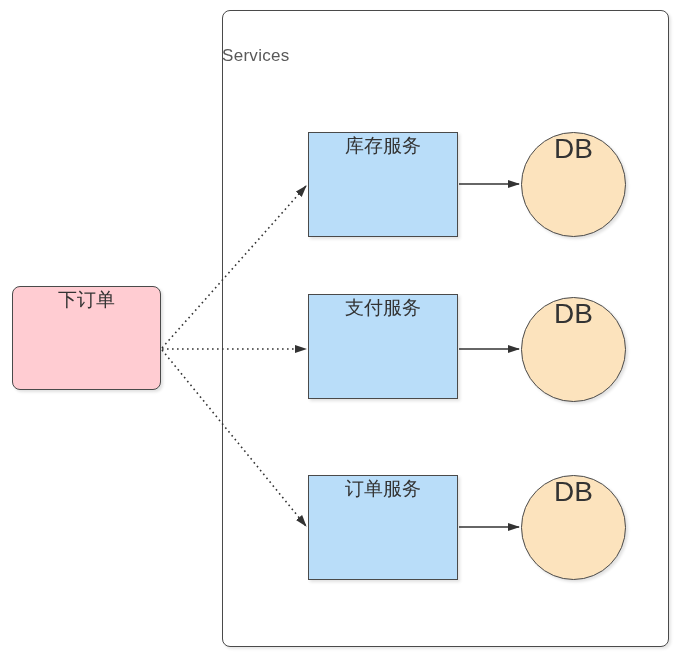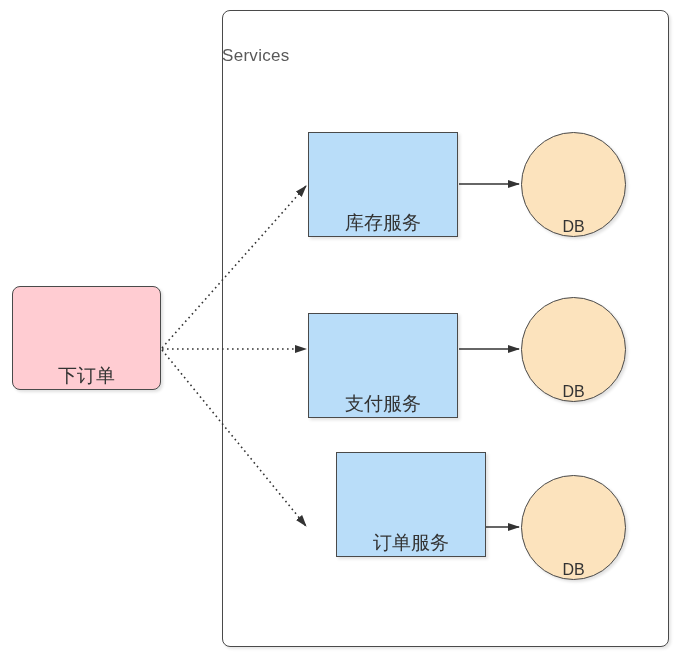--- a/index.html
+++ b/index.html
@@ -33,21 +33,21 @@
     top: 46px;
     width: 447px;
     text-align: left;
     font-size: 17px;
     color: var(--title-text, #595959);
     letter-spacing: 0.3px;
   }
   .node {
     position: absolute;
     display: flex;
-    align-items: flex-end;
+    align-items: flex-start;
     justify-content: center;
     box-sizing: border-box;
     font-size: 19px;
     color: var(--label-text, #333333);
     box-shadow: 2px 2px 3px rgba(0,0,0,0.12);
   }
   .source-node {
     left: 12px;
     top: 286px;
     width: 149px;
@@ -58,30 +58,30 @@
   }
   .service-node {
     left: 308px;
     width: 150px;
     height: 105px;
     background: var(--service-fill, #b9ddf9);
     border: 1.4px solid var(--shape-border, #4a4a4a);
     border-radius: 0;
   }
   .service-node.row-0 { top: 132px; }
-  .service-node.row-1 { top: 313px; }
-  .service-node.row-2 { top: 452px; margin-left: 28px; }
+  .service-node.row-1 { top: 294px; }
+  .service-node.row-2 { top: 475px; }
   .db-node {
     left: 521px;
     width: 105px;
     height: 105px;
     background: var(--db-fill, #fce3bd);
     border: 1.4px solid var(--shape-border, #4a4a4a);
     border-radius: 50%;
-    font-size: 16px;
+    font-size: 28px;
   }
   .db-node.row-0 { top: 132px; }
   .db-node.row-1 { top: 297px; }
   .db-node.row-2 { top: 475px; }
   .edges-layer {
     position: absolute;
     left: 0;
     top: 0;
     width: 685px;
     height: 665px;

